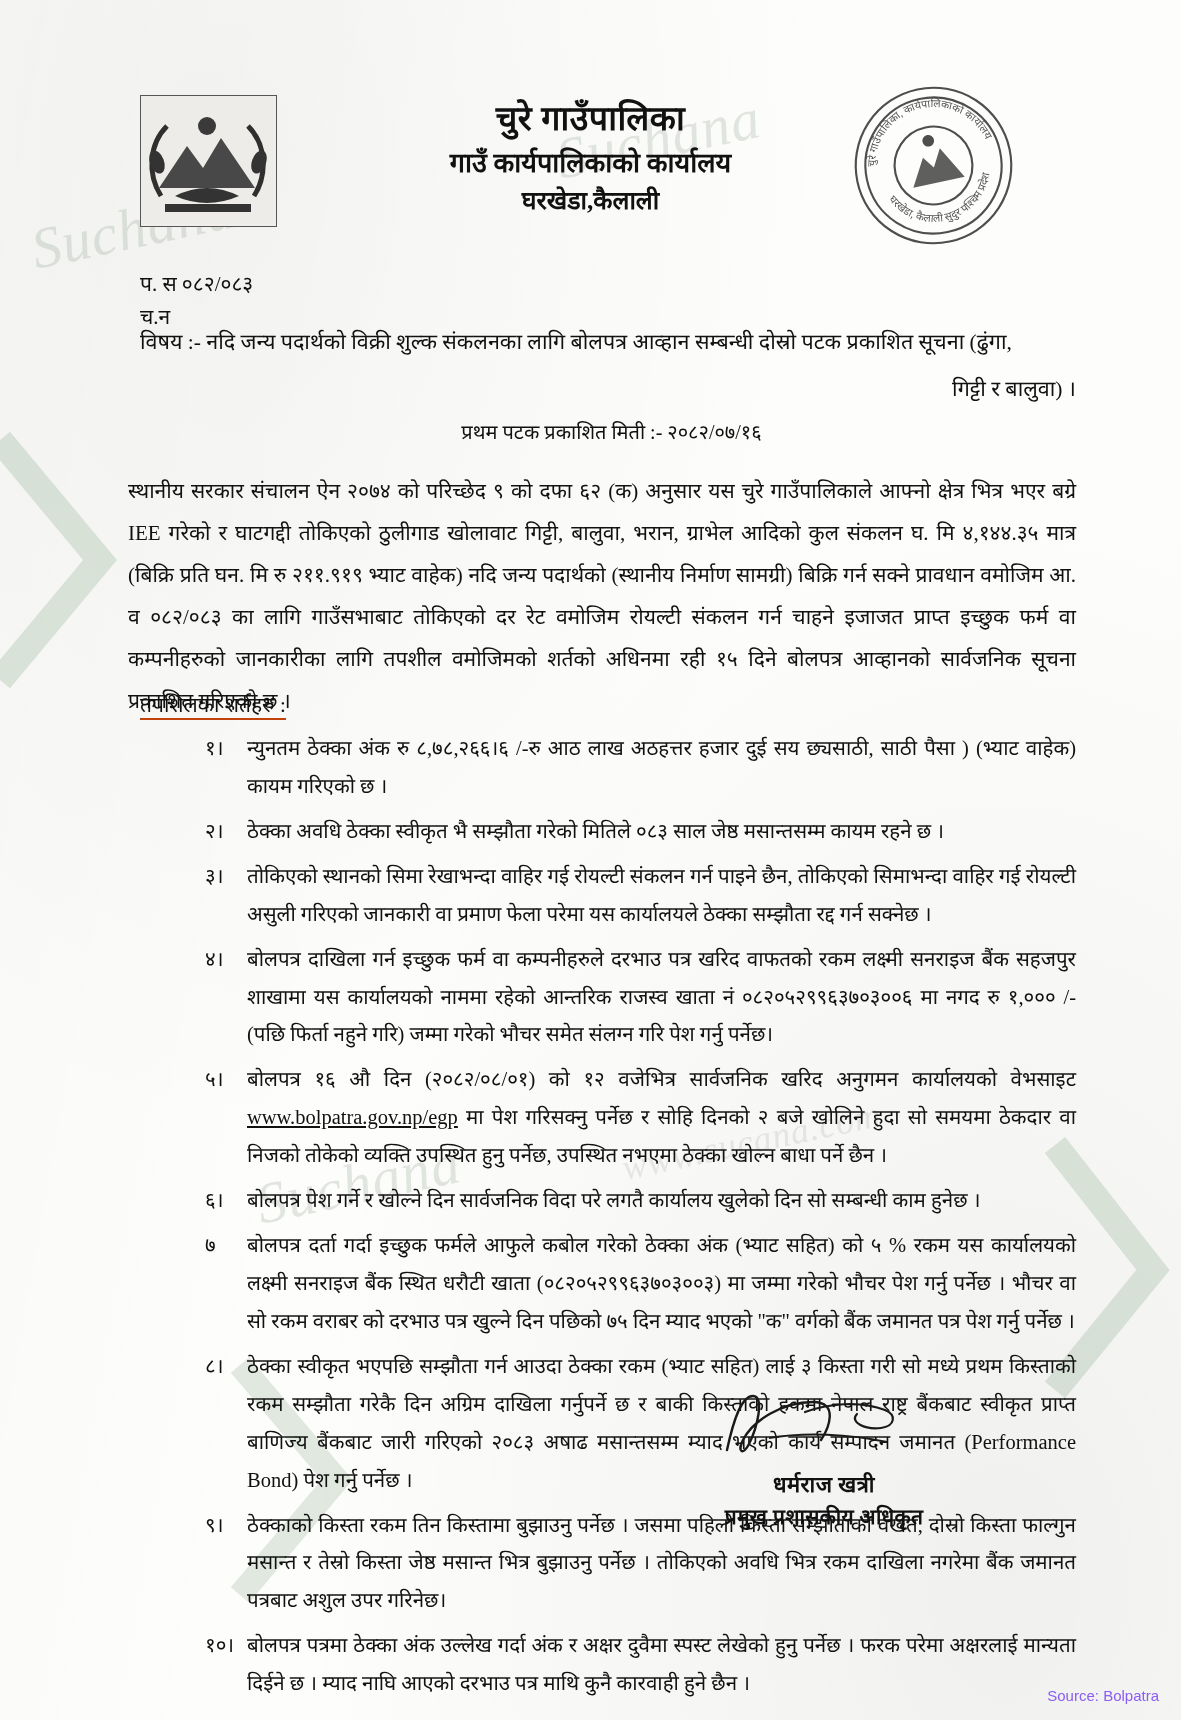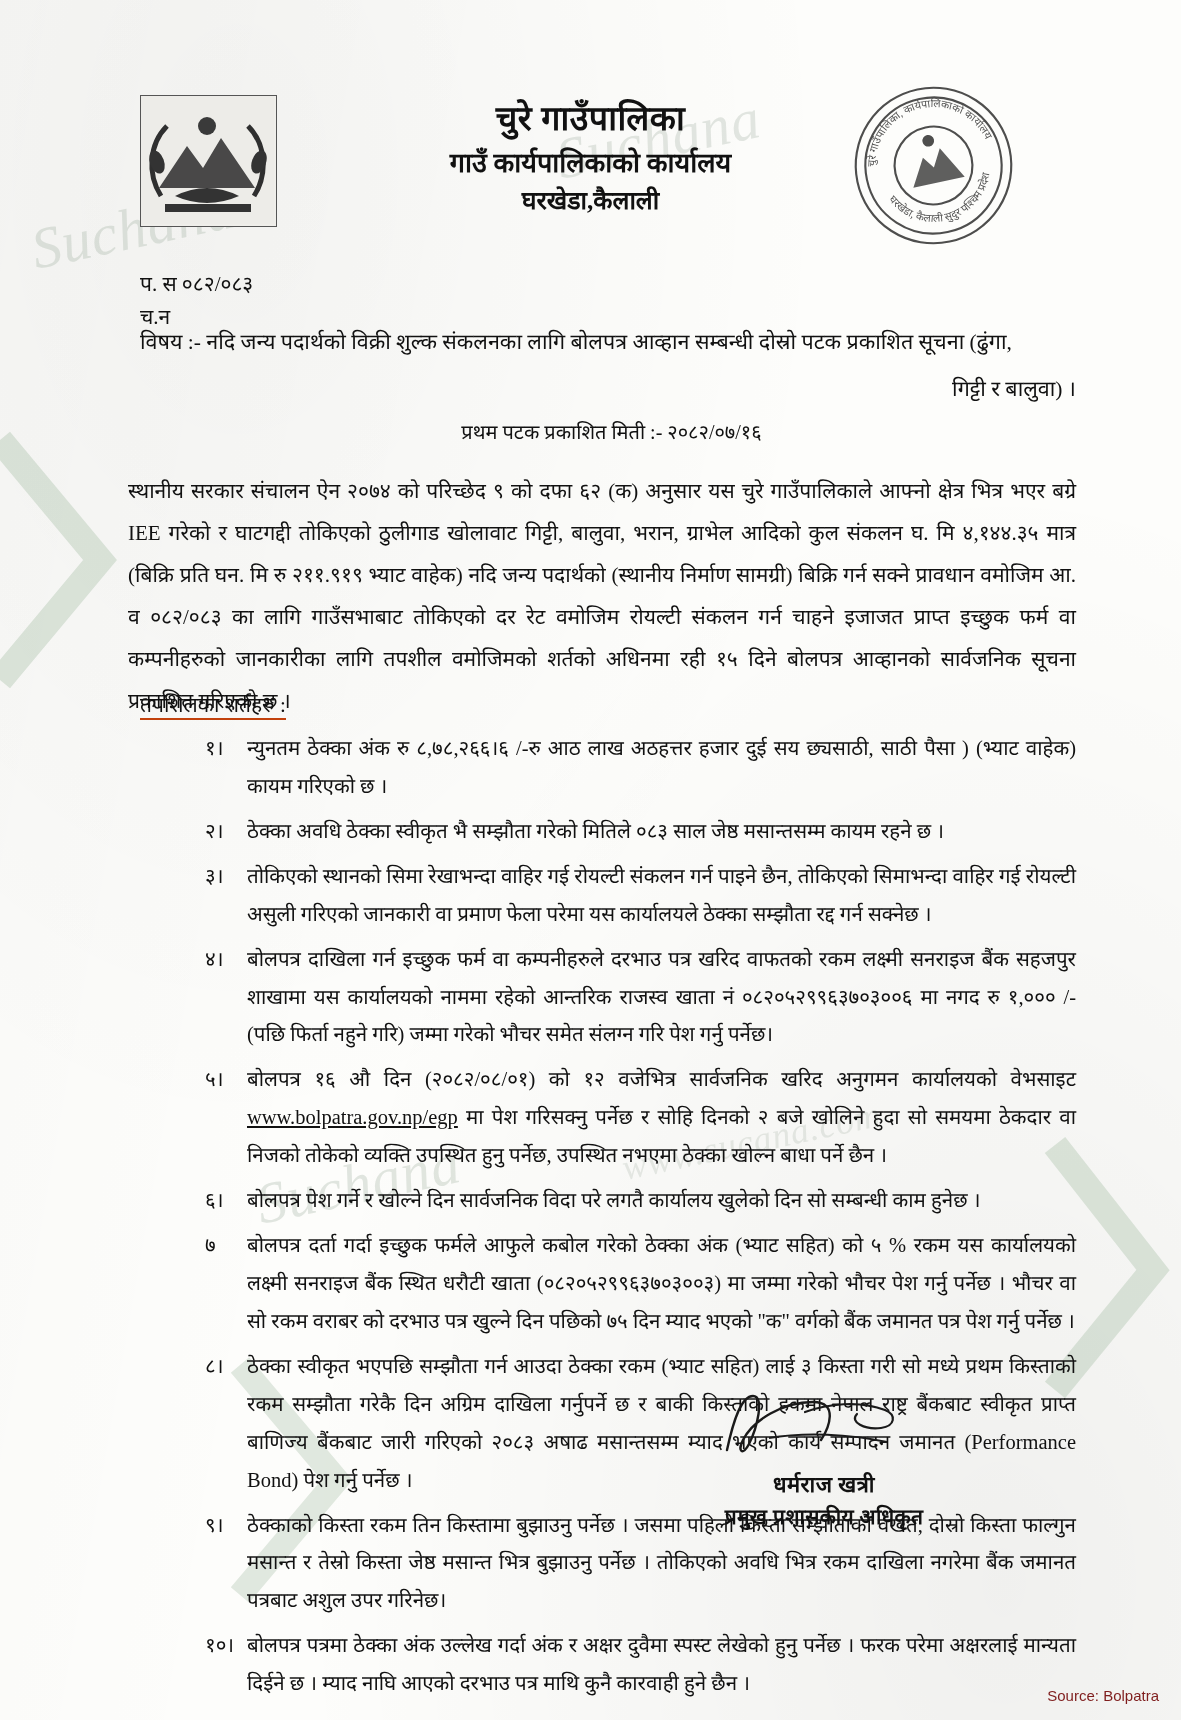--- a/index.html
+++ b/index.html
@@ -221,21 +221,21 @@
     letter-spacing: 0.3px;
   }
 
   
   .source {
     position: absolute;
     right: 22px;
     bottom: 16px;
     font-family: "Liberation Sans", sans-serif;
     font-size: 15px;
-    color: #7f1d1d;
+    color: #8b5cf6;
   }
 </style>
 </head>
 <body>
 
 <div class="page">
   <div class="paper-shade"></div>
 
   <svg class="wm-chev" style="left:-10px; top:430px;" width="170" height="260" viewBox="0 0 170 260">
     <path d="M10 10 L110 130 L10 250" fill="none" stroke="rgba(150,180,150,0.30)" stroke-width="26"></path>

